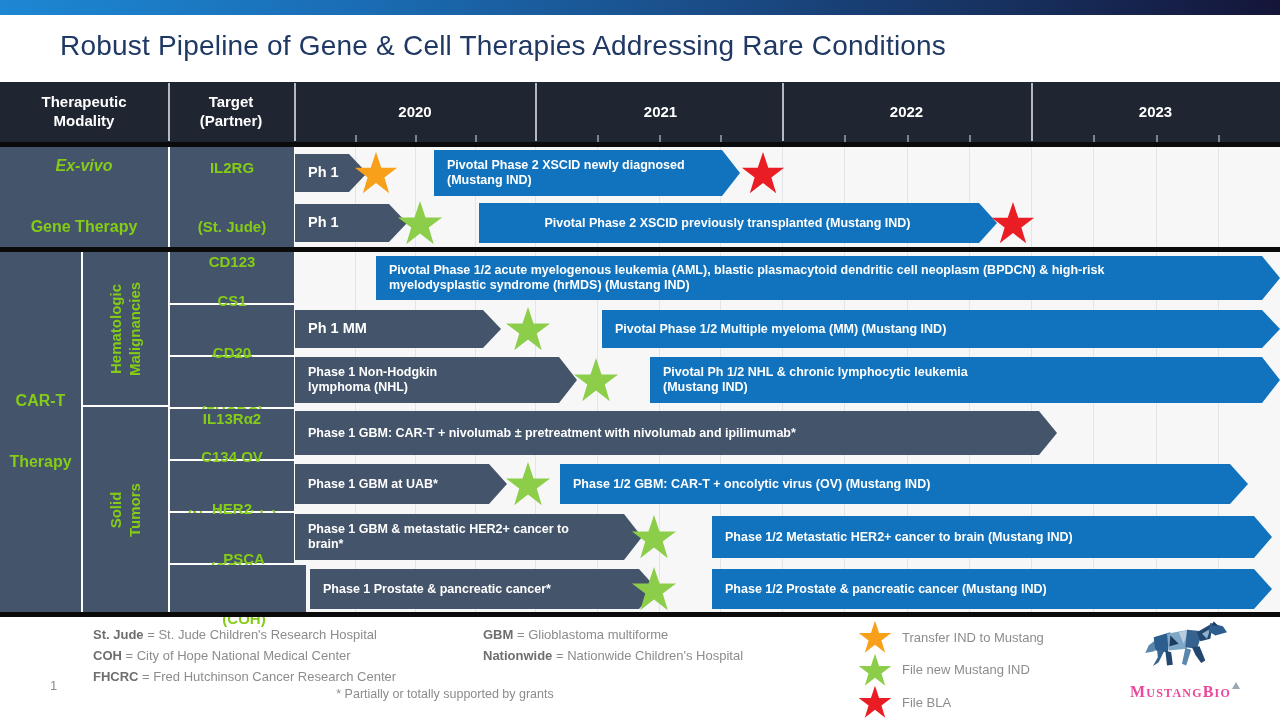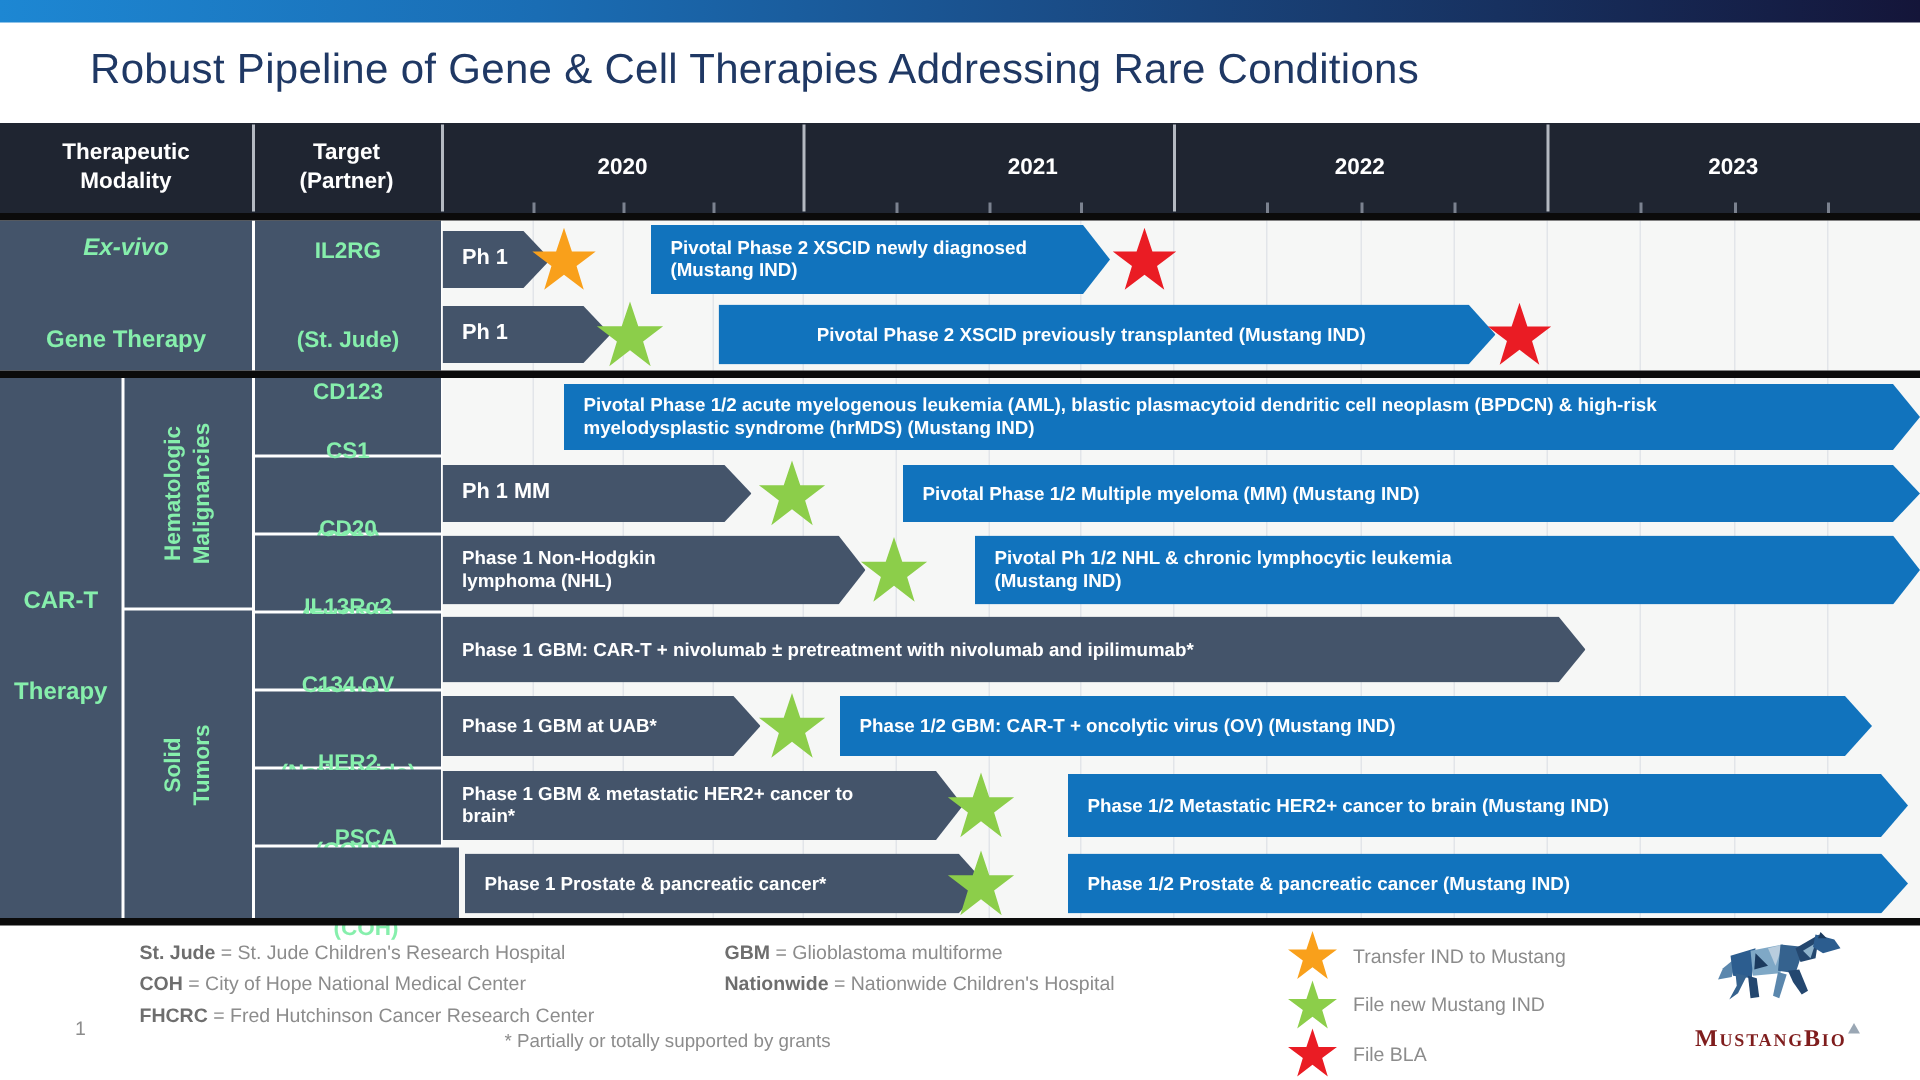--- a/index.html
+++ b/index.html
@@ -10,21 +10,21 @@
           background:linear-gradient(90deg,#1d87d3 0%,#1a6db4 28%,#1a4d88 55%,#173160 78%,#141539 100%);}
   .title{position:absolute;left:60px;top:30px;font-size:28px;color:#1F3864;letter-spacing:.2px;}
   
   .hdrbar{position:absolute;left:0;top:82px;width:1280px;height:60px;background:var(--hdr);}
   .hcell{position:absolute;top:82px;height:60px;display:flex;align-items:center;justify-content:center;
          text-align:center;color:#fff;font-weight:bold;font-size:15px;line-height:1.25;white-space:pre-line;}
   .hsep{position:absolute;top:83px;height:58px;width:2px;background:#cfd4db;opacity:.85;}
   .qtick{position:absolute;width:2px;height:7px;background:#7b828f;top:135px;}
   .blackbar{position:absolute;left:0;width:1280px;height:5px;background:#0b0b0b;}
   
-  .cell{position:absolute;background:var(--slate);color:#86efac;font-weight:bold;display:flex;
+  .cell{position:absolute;background:var(--slate);color:#84cc16;font-weight:bold;display:flex;
         flex-direction:column;align-items:center;justify-content:center;text-align:center;line-height:1.3;gap:40px;}
   .cell .l0{font-size:16px;}
   .cell .l1{font-size:16px;}
   .cell.target .l0{font-size:15px;}
   .cell.target .l1{font-size:15px;}
   .cell.vert{overflow:hidden;}
   .cell.vert .rot{position:absolute;left:50%;top:50%;transform:translate(-50%,-50%) rotate(-90deg);
         white-space:pre-line;font-size:15px;line-height:1.25;}
   .it{font-style:italic;}
   
@@ -40,40 +40,40 @@
   .star{position:absolute;z-index:3;}
   
   .pageno{position:absolute;left:50px;top:678px;font-size:13px;color:#8c8c8c;}
   .abbr{position:absolute;font-size:13px;color:#8c8c8c;line-height:21px;white-space:nowrap;}
   .abbr b{color:#6e6e6e;}
   .note{position:absolute;left:255px;top:687px;width:380px;text-align:center;font-size:12.5px;color:#8c8c8c;}
   .slegrow{position:absolute;display:flex;align-items:center;gap:10px;}
   .slegrow .lbl{font-size:13px;color:#8c8c8c;white-space:nowrap;}
   .logo{position:absolute;left:1142px;top:618px;width:100px;height:60px;}
   .wordmark{position:absolute;left:1095px;top:682px;width:180px;text-align:center;
-            font-family:"Liberation Serif",serif;font-weight:bold;color:#7f1d1d;font-size:12px;letter-spacing:1.2px;}
+            font-family:"Liberation Serif",serif;font-weight:bold;color:#ec4899;font-size:12px;letter-spacing:1.2px;}
   .wordmark .big{font-size:16px;}
   .wordmark .tri{display:inline-block;width:0;height:0;border-left:4px solid transparent;border-right:4px solid transparent;
                  border-bottom:7px solid #9aa7b4;margin:0 0 8px 1px;}
 </style>
 </head>
 <body>
 
 <div class="slide">
   <div class="topbar"></div>
   <div class="title">Robust Pipeline of Gene &amp; Cell Therapies Addressing Rare Conditions</div>
 
   <div class="hdrbar"></div>
   <div class="hcell" style="left:0;width:168px;">Therapeutic
 Modality</div>
   <div class="hcell" style="left:168px;width:126px;">Target
 (Partner)</div>
   <div id="year-cells">
       <div class="hcell" style="left: 295px; width: 240px;">2020</div>
-      <div class="hcell" style="left: 535px; width: 251px; padding-left: 28px;">2021</div>
+      <div class="hcell" style="left: 535px; width: 251px;">2021</div>
       <div class="hcell" style="left: 782px; width: 249px;">2022</div>
       <div class="hcell" style="left: 1031px; width: 249px;">2023</div>
       <div class="hsep" style="left: 168px;"></div>
       <div class="hsep" style="left: 294px;"></div>
       <div class="hsep" style="left: 535px;"></div>
       <div class="hsep" style="left: 782px;"></div>
       <div class="hsep" style="left: 1031px;"></div>
       <div class="qtick" style="left: 355px;"></div>
       <div class="qtick" style="left: 415px;"></div>
       <div class="qtick" style="left: 475px;"></div>
@@ -150,21 +150,21 @@
         <div class="l1">(COH)</div>
       </div>
       <div class="cell target" style="left: 170px; top: 305px; width: 124px; height: 50px;">
         <div class="l0">CS1</div>
         <div class="l1">(COH)</div>
       </div>
       <div class="cell target" style="left: 170px; top: 357px; width: 124px; height: 50px;">
         <div class="l0">CD20</div>
         <div class="l1">(FHCRC)</div>
       </div>
-      <div class="cell target" style="left: 170px; top: 409px; width: 124px; height: 50px;">
+      <div class="cell target" style="left: 170px; top: 409px; width: 124px; height: 50px; justify-content: space-between;">
         <div class="l0">IL13Rα2</div>
         <div class="l1">(COH)</div>
       </div>
       <div class="cell target" style="left: 170px; top: 461px; width: 124px; height: 50px;">
         <div class="l0">C134 OV</div>
         <div class="l1">(Nationwide)</div>
       </div>
       <div class="cell target" style="left: 170px; top: 513px; width: 124px; height: 50px;">
         <div class="l0">HER2</div>
         <div class="l1">(COH)</div>

